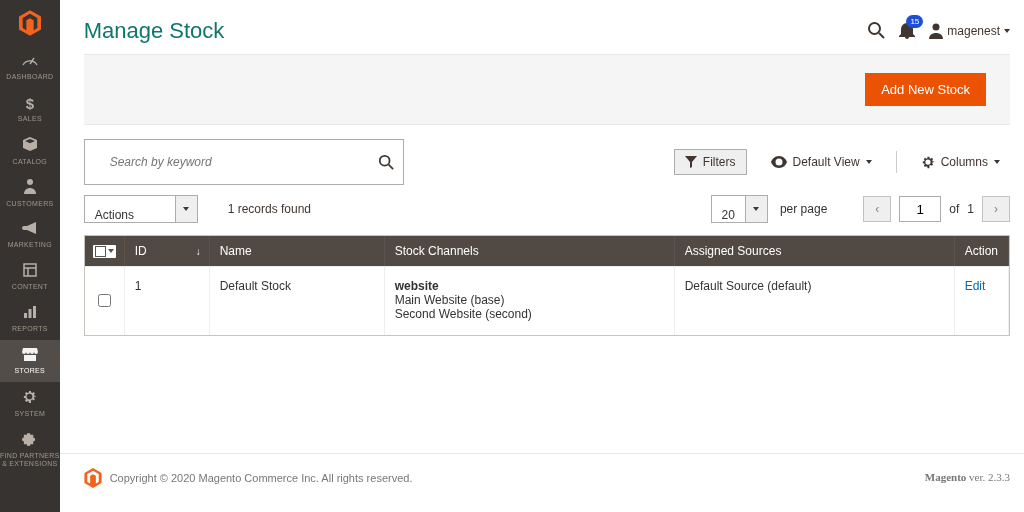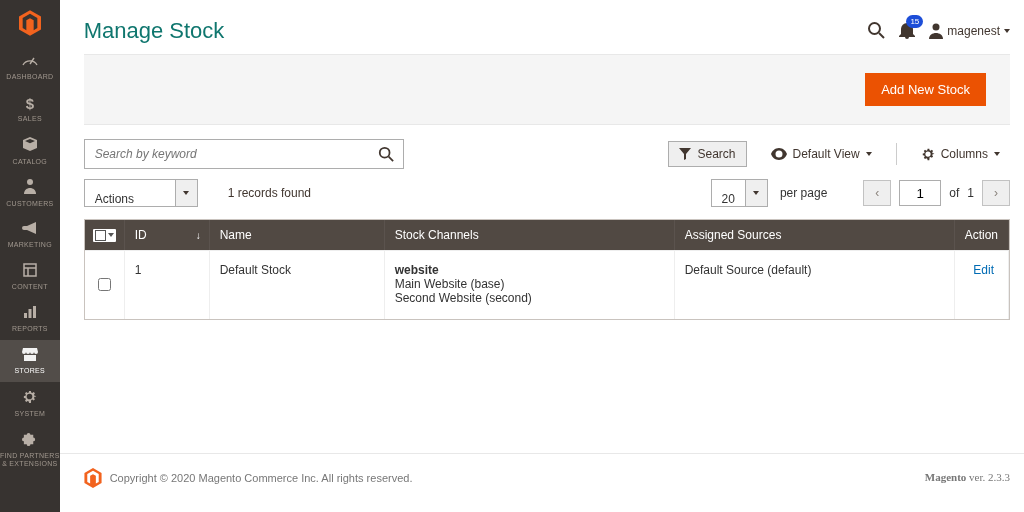--- a/index.html
+++ b/index.html
@@ -23,21 +23,21 @@
   .page-title { font-size: 22px; font-weight: 400; color:#0f766e; }
   .header-right { display:flex; align-items:center; gap:14px; }
   .icon-btn { cursor:pointer; position:relative; color:#41362f; }
   .badge { position:absolute; top:-6px; right:-8px; background:#1d4ed8; color:#fff; border-radius:9px; font-size:8px; padding:1px 4px; line-height:1.4; }
   .user { display:flex; align-items:center; gap:4px; cursor:pointer; font-size:12px; color:#41362f; }
 
   .action-bar { background:#f5f5f5; border:1px solid #e8e8e8; border-left:0; border-right:0; padding:18px 24px; display:flex; justify-content:flex-end; margin:0 24px; }
   .btn-primary { background:#eb5202; color:#fff; border:0; padding:9px 16px; font-size:13px; cursor:pointer; }
 
   .controls { display:flex; align-items:center; justify-content:space-between; padding:14px 24px 10px 24px; }
-  .search-box { display:flex; align-items:center; border:1px solid #adadad; width:320px; height:30px; }
+  .search-box { display:flex; align-items:center; border:1px solid #adadad; width:320px; height:46px;padding-left:15px; }
   .search-box input { border:0; flex:1; padding:0 10px; font-size:12px; font-style:italic; outline:none; }
   .search-box .sbtn { width:34px; display:flex; align-items:center; justify-content:center; cursor:pointer; }
   .toolbar { display:flex; align-items:center; gap:14px; }
   .tbtn { display:flex; align-items:center; gap:6px; padding:5px 10px; font-size:12px; cursor:pointer; color:#41362f; }
   .tbtn.box { background:#efefef; border:1px solid #adadad; }
   .caret { width:0; height:0; border-left:3px solid transparent; border-right:3px solid transparent; border-top:4px solid #41362f; }
 
   .controls2 { display:flex; align-items:center; justify-content:space-between; padding:0 24px 12px 24px; }
   .actions-select { display:flex; align-items:flex-end; border:1px solid #adadad; background:#fff; height:28px; }
   .actions-select .aslabel { padding:0 10px; font-size:12px; min-width:90px; }
@@ -53,21 +53,21 @@
   .grid-head > div, .grid-row > div { padding:8px 10px; border-right:1px solid rgba(255,255,255,0.06); }
   .grid-row { display:flex; background:#fff; font-size:12px; }
   .grid-row > div { border-right:1px solid #eee; border-top:1px solid #eee; padding-top:12px; padding-bottom:14px; }
   .c-check { width:40px; display:flex; align-items:center; justify-content:center; }
   .c-id { width:85px; position:relative; }
   .c-name { width:175px; }
   .c-sales { width:290px; }
   .c-sources { width:280px; }
   .c-action { flex:1; text-align:left; }
   .grid-head .c-action { text-align:left; }
-  .grid-row .c-action { color:#006bb4; cursor:pointer; text-align:right; padding-right:14px; }
+  .grid-row .c-action { color:#006bb4; cursor:pointer; padding-right:14px; }
   .sort-ind { position:absolute; right:8px; top:10px; font-size:10px; }
   .hdr-chk { display:flex; align-items:center; gap:2px; background:#fff; padding:1px 2px; border-radius:1px; }
   .hdr-chk .box { width:11px; height:11px; border:1px solid #555; }
 
   
   .footer { margin-top:auto; border-top:1px solid #e8e8e8; padding:14px 24px 24px 24px; display:flex; justify-content:space-between; font-size:11px; color:#777; }
   .footer-left { display:flex; align-items:center; gap:8px; }
   .footer-left svg { width:18px; height:20px; fill:#f2631e; }
   .footer-right { text-align:right; line-height:1.7;font-family:Liberation Serif, serif; }
   .footer a { color:#eb5202; text-decoration:none; }
@@ -191,21 +191,21 @@
               <circle cx="7.5" cy="7.5" r="5.5"></circle>
               <line x1="12" y1="12" x2="17" y2="17"></line>
             </svg>
         </span>
       </div>
       <div class="toolbar">
         <div class="tbtn box">
           <svg width="12" height="12" viewBox="0 0 12 12" fill="#41362f">
               <path d="M0 0h12L7 6v5l-2 1V6L0 0z"></path>
             </svg>
-          <span>Search</span>
+          <span>Filters</span>
         </div>
         <div class="tbtn">
           <svg width="16" height="12" viewBox="0 0 16 12" fill="#41362f">
               <path d="M8 0C4 0 1 3 0 6c1 3 4 6 8 6s7-3 8-6c-1-3-4-6-8-6zm0 9.5A3.5 3.5 0 1 1 8 2.5a3.5 3.5 0 0 1 0 7z"></path>
             </svg>
           <span>Default View</span>
           <span class="caret"></span>
         </div>
         <div style="width:1px;height:22px;background:#ccc;"></div>
         <div class="tbtn">

